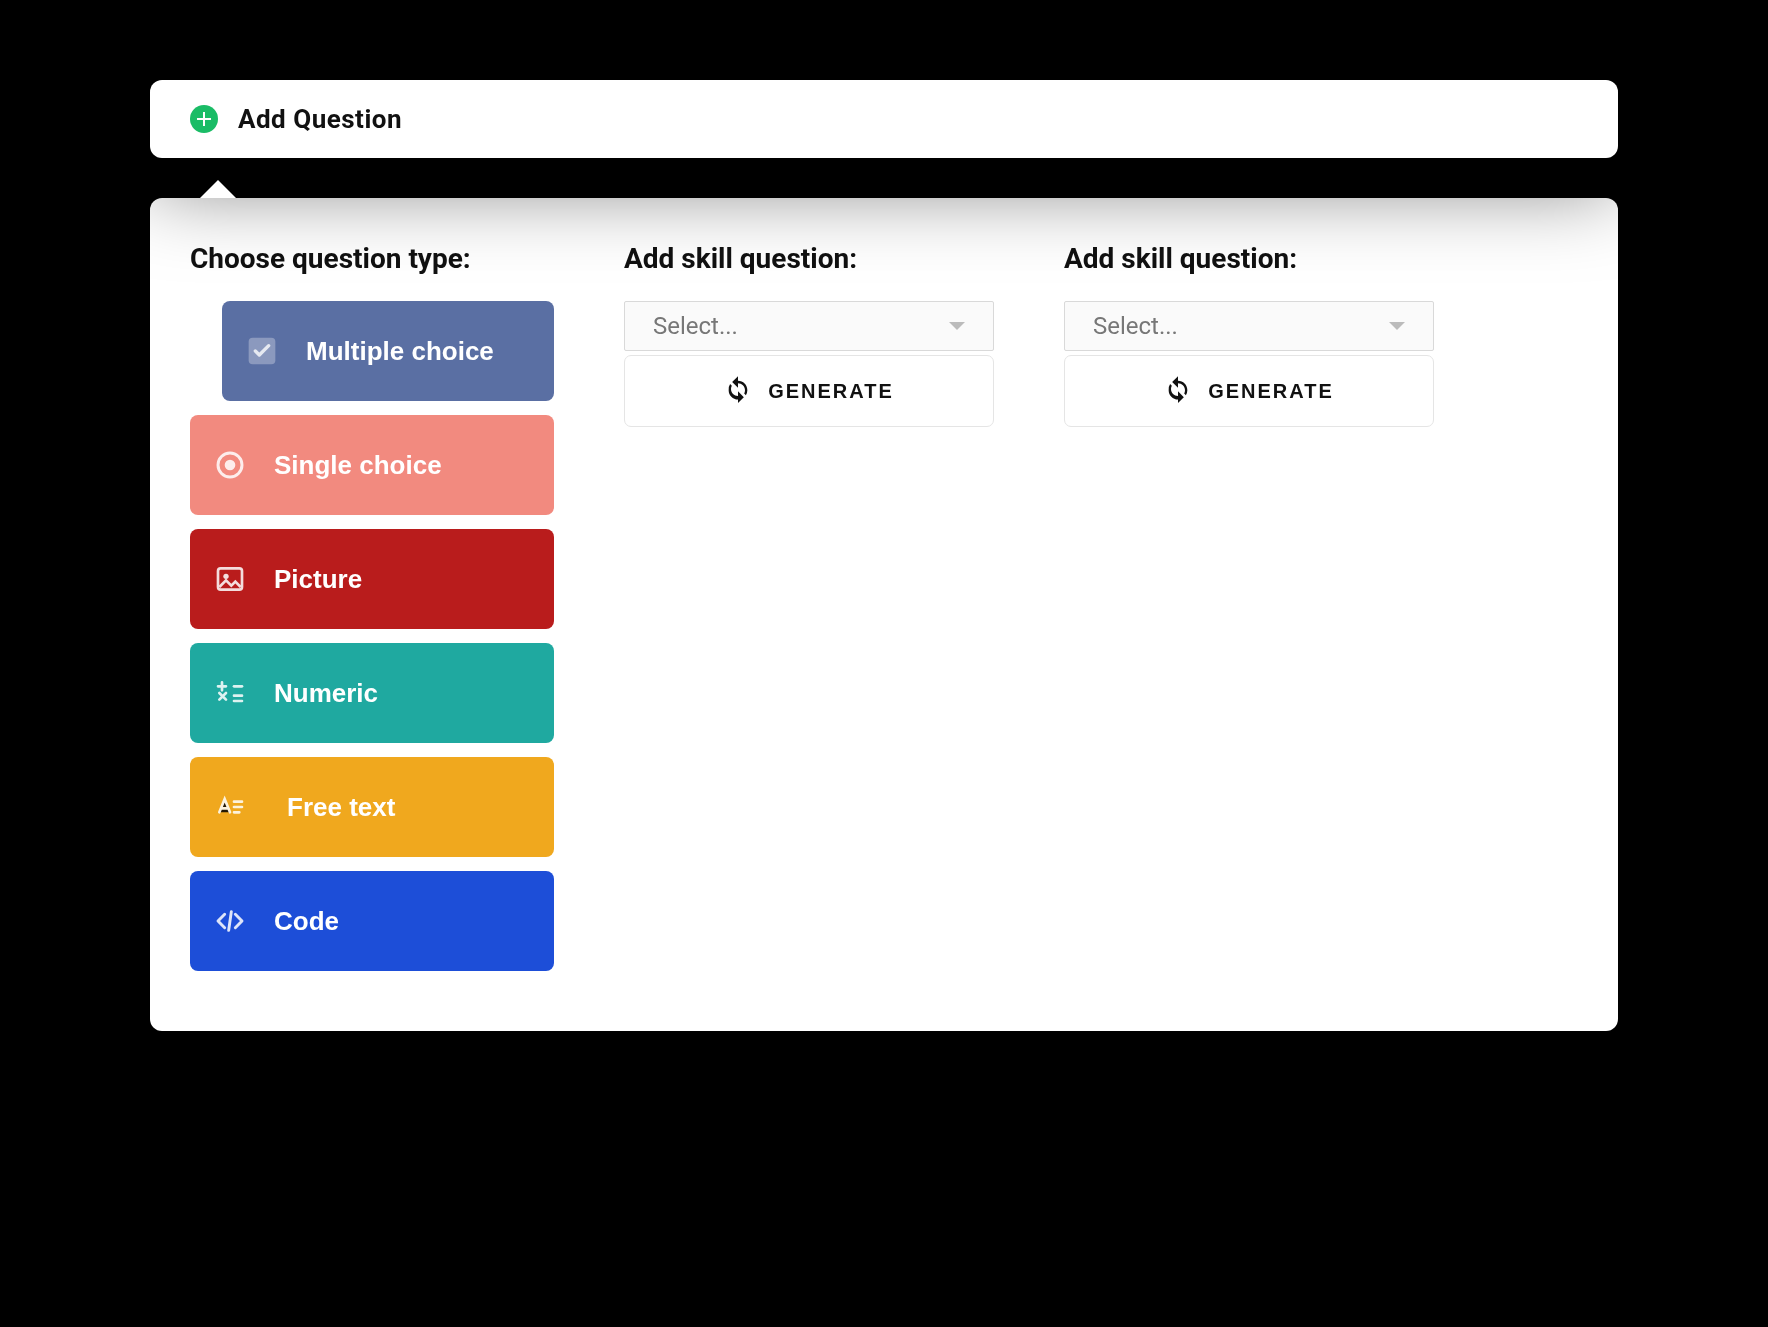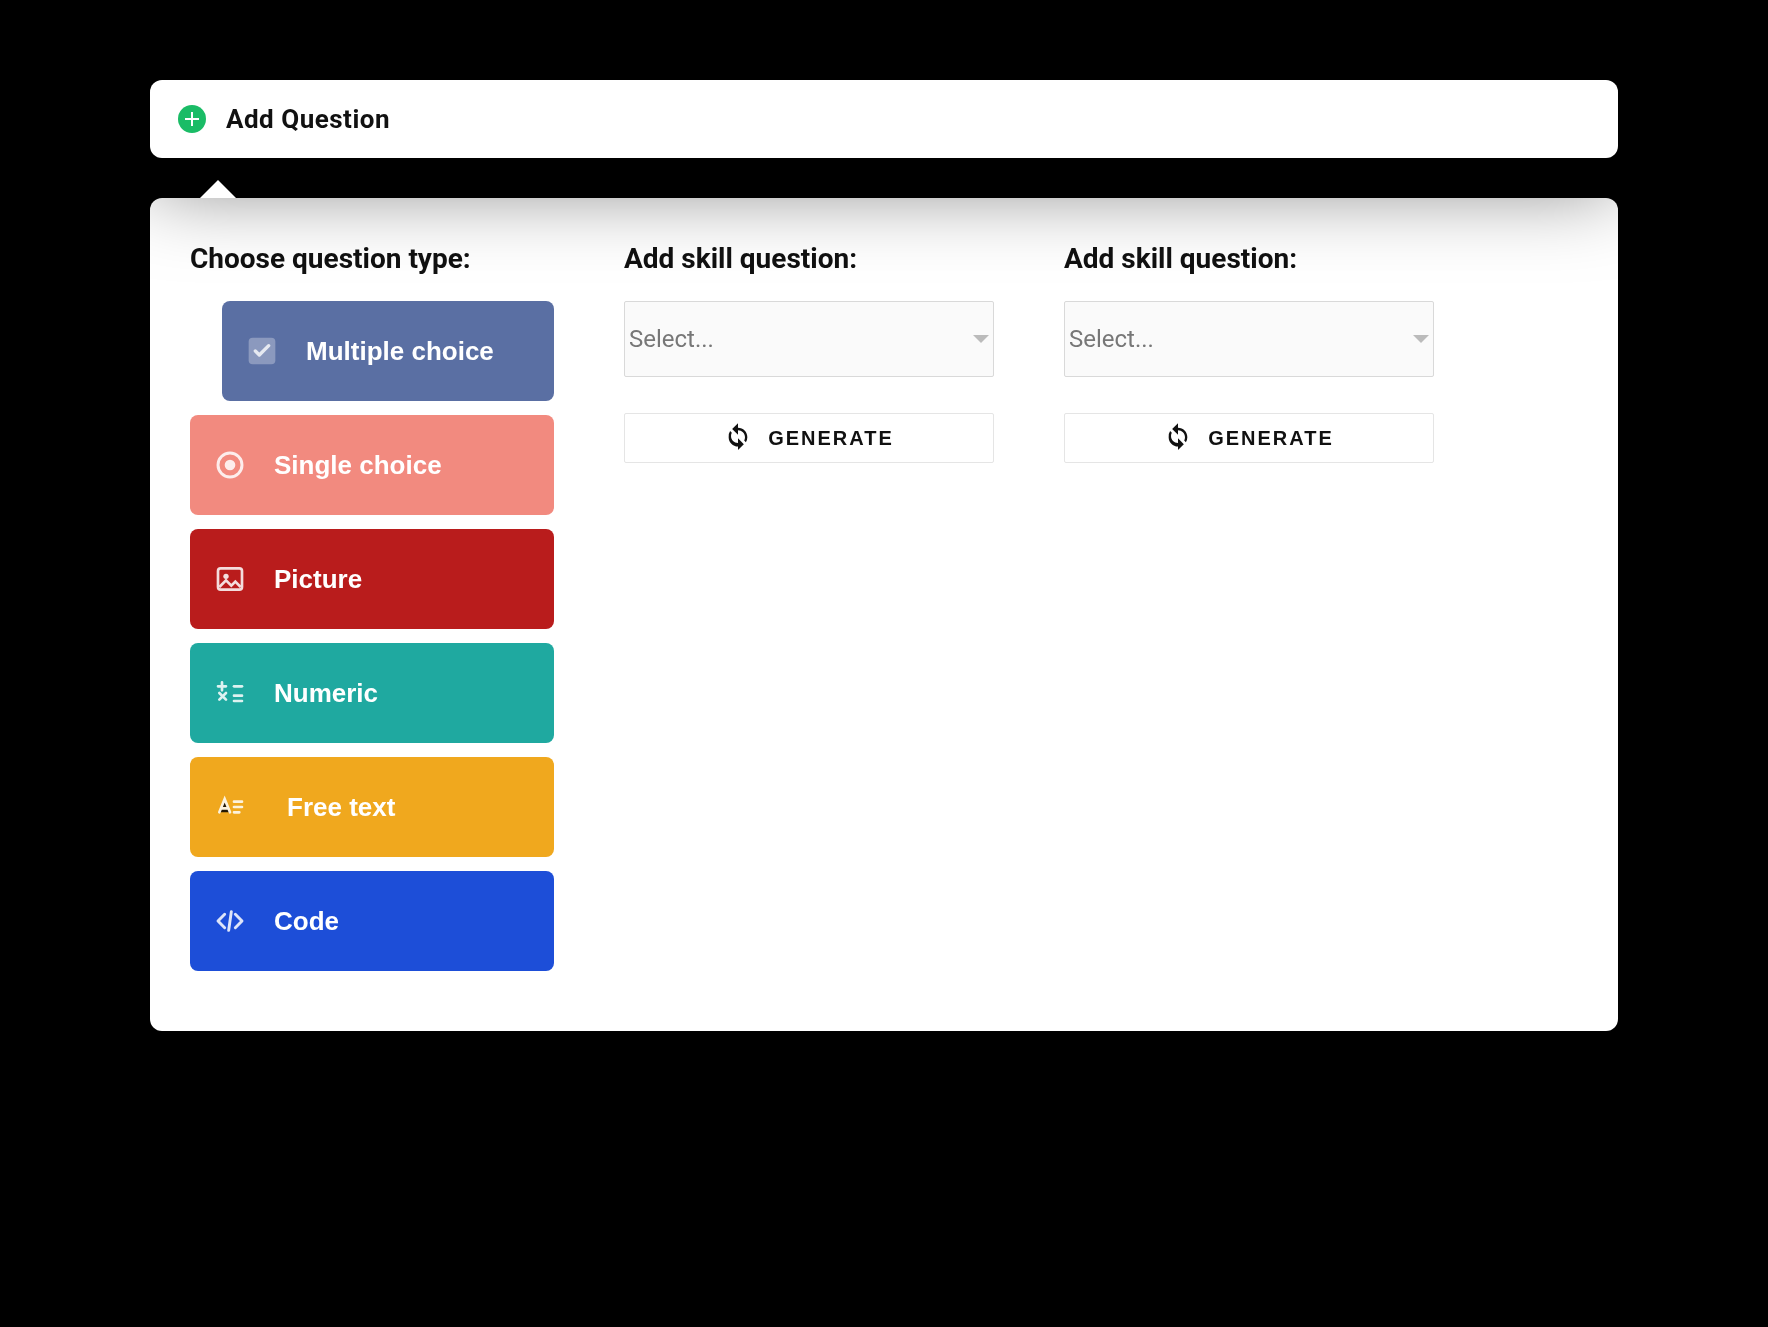--- a/index.html
+++ b/index.html
@@ -10,21 +10,21 @@
     font-family: -apple-system, BlinkMacSystemFont, "Segoe UI", Roboto, Helvetica, Arial, sans-serif;
     padding: 80px 150px;
     position: relative;
   }
   .container {
     position: relative;
   }
   .header-bar {
     background: #fff;
     border-radius: 12px;
-    padding: 24px 28px;
+    padding: 24px 40px;
     display: flex;
     align-items: center;
     gap: 20px;
     box-shadow: 0 30px 80px rgba(0,0,0,0.5);
     position: relative;
     z-index: 2;
   }
   .plus-circle {
     width: 28px;
     height: 28px;
@@ -98,54 +98,54 @@
   }
   .type-btn svg { width: 100%; height: 100%; }
   .c-multiple { background: #5a6fa3; margin-left: 32px; }
   .c-single   { background: #f28a7f; }
   .c-picture  { background: #b91c1c; }
   .c-numeric  { background: #1fa9a0; }
   .c-freetext { background: #f0a81e; gap: 41px; }
   .c-code     { background: #1d4ed8; }
   .select-box {
     width: 100%;
-    height: 76px;
+    height: 50px;
     border: 1px solid #d9d9d9;
     background: #fafafa;
     display: flex;
     align-items: center;
     justify-content: space-between;
-    padding: 0 4px;
+    padding: 0 28px;
     cursor: pointer;
     color: #777;
     font-size: 24px;
     border-radius: 2px;
   }
   .select-box .caret {
     width: 0; height: 0;
     border-left: 8px solid transparent;
     border-right: 8px solid transparent;
     border-top: 8px solid #bbb;
   }
   .generate-btn {
     width: 100%;
-    height: 50px;
-    margin-top: 36px;
+    height: 72px;
+    margin-top: 4px;
     background: #fff;
     border: 1px solid #e5e5e5;
     display: flex;
     align-items: center;
     justify-content: center;
     gap: 16px;
     cursor: pointer;
     font-size: 20px;
     font-weight: 800;
     letter-spacing: 2px;
     color: #111;
-    border-radius: 2px;
+    border-radius: 7px;
   }
   .generate-btn svg { width: 28px; height: 28px; }
 </style>
 </head>
 <body>
 
 <div class="container">
 
   <div class="header-bar">
     <span class="plus-circle">

